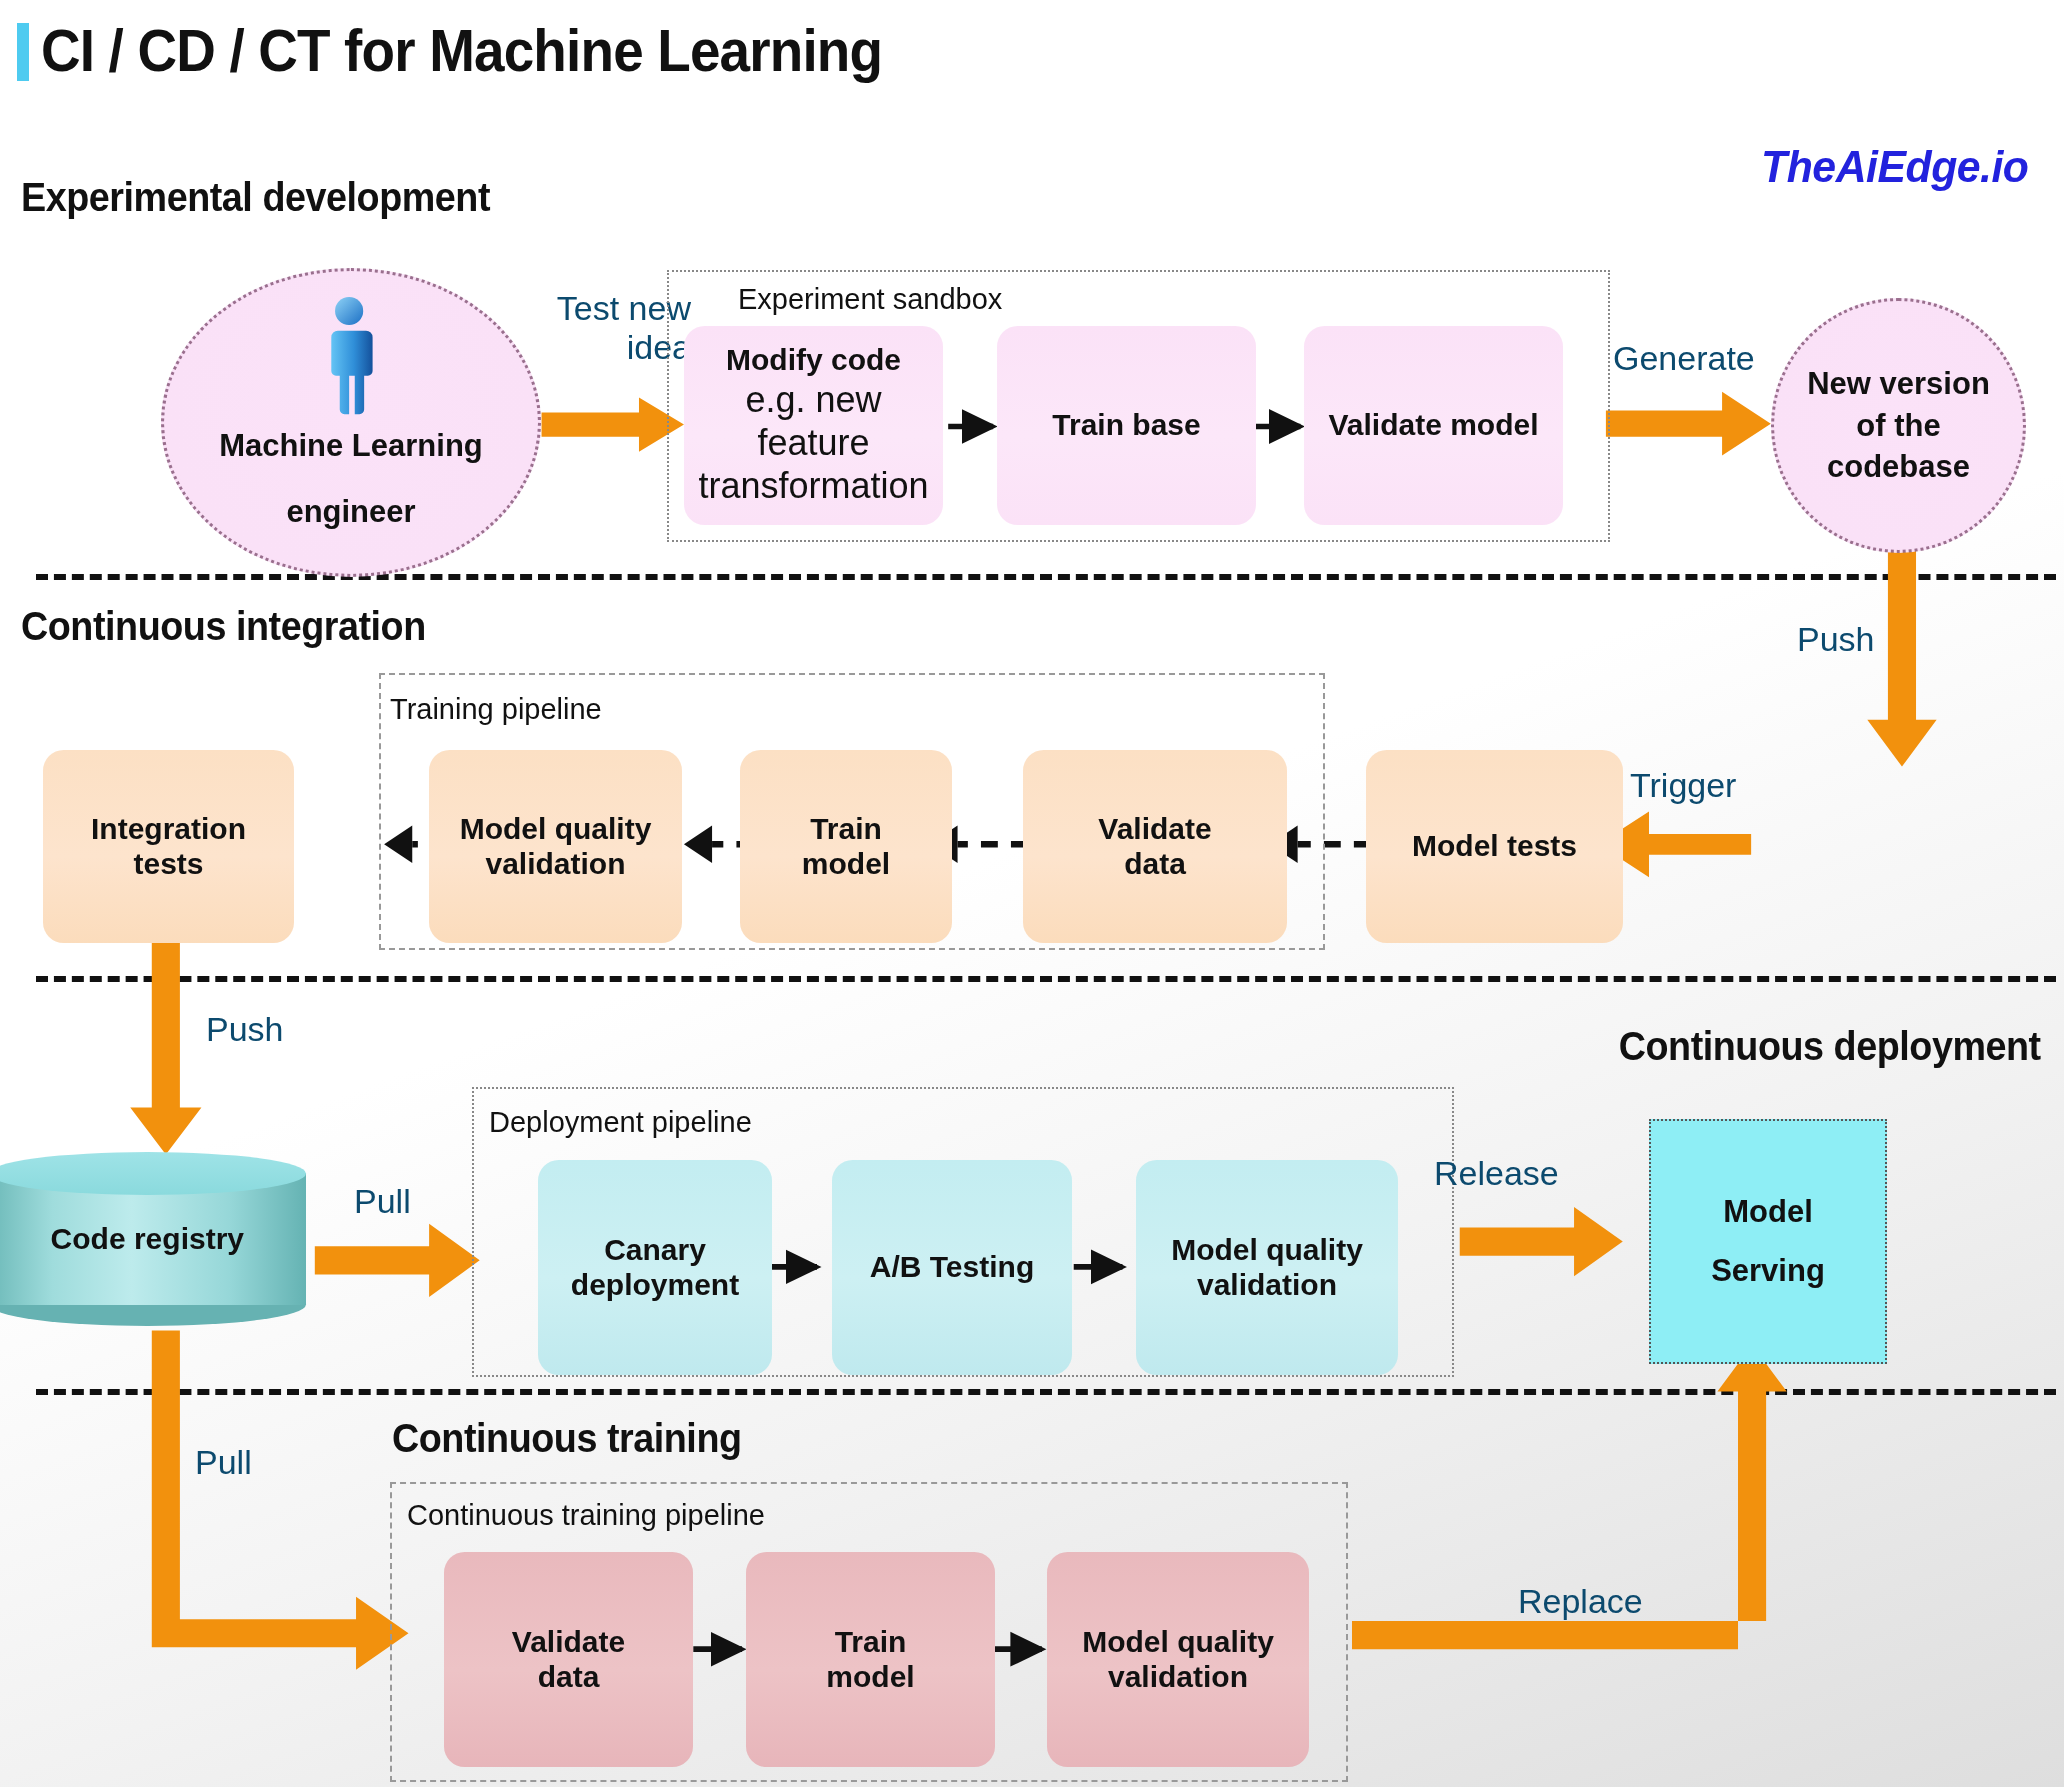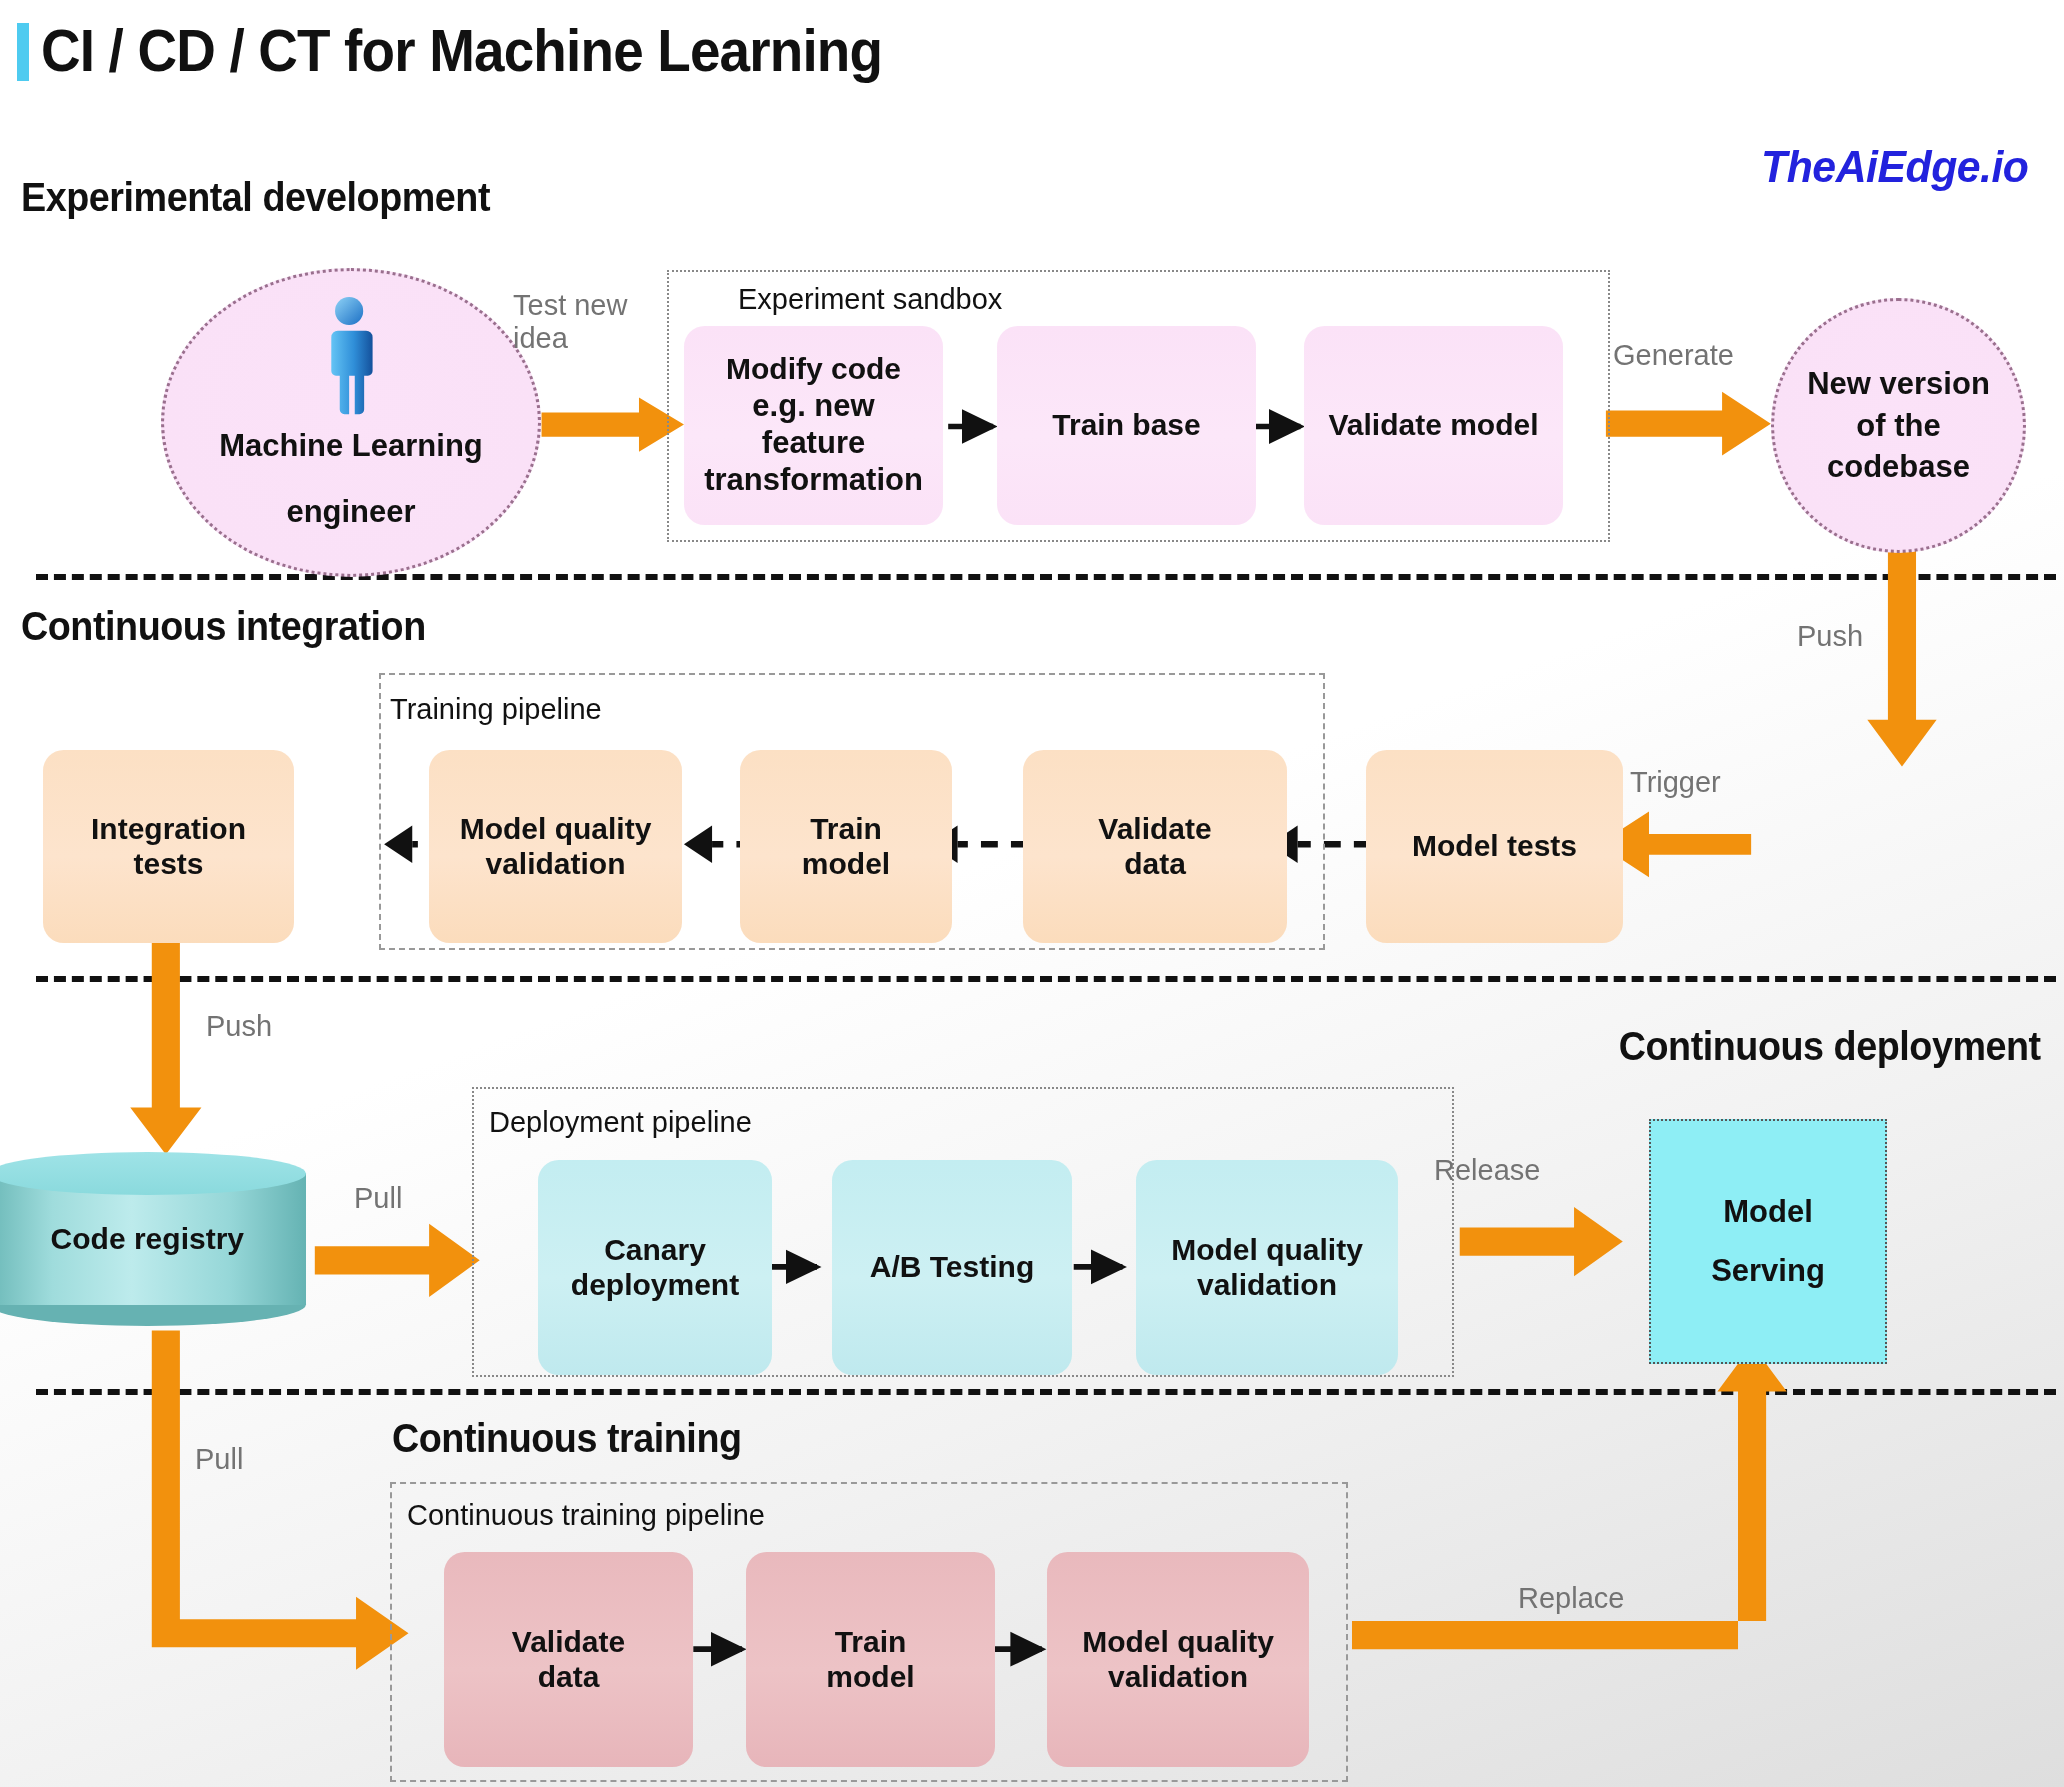--- a/index.html
+++ b/index.html
@@ -85,21 +85,21 @@
     flex-direction: column;
     align-items: center;
     justify-content: center;
     text-align: center;
     font-weight: bold;
     font-size: 30px;
     line-height: 1.15;
     border-radius: 20.6px;
     padding: 0;
   }
-  .node .sub { font-weight: bold; font-size: 31px; line-height: 1.2; }
+  .node .sub { font-weight: normal; font-size: 36px; line-height: 1.2; }
   .node.pink   { background: linear-gradient(180deg,#fbe2f7 0%, #fce7f9 55%, #fbe2f7 100%); }
   .node.peach  { background: linear-gradient(180deg,#fce0c4 0%, #fde4cd 55%, #fbdcbc 100%); }
   .node.cyan   { background: linear-gradient(180deg,#c3edf1 0%, #cdf0f3 55%, #bfe9ee 100%); }
   .node.rose   { background: linear-gradient(180deg,#e9b9bd 0%, #edc3c6 55%, #e7b5ba 100%); }
 
   
   .circle {
     position: absolute;
     border-radius: 50%;
     border: 3.7px dotted #9a6f8e;
@@ -154,24 +154,24 @@
   .cyl.tan .top  { background: linear-gradient(180deg,#f7e5cf 0%, #f2dcc2 100%); }
   .cyl.tan .bot  { background: #c2a78b; }
 
   .cyl.teal .body { background: linear-gradient(90deg,#6cb9b8 0%, #9fdcdc 20%, #bdebec 45%, #96d7d8 76%, #65b3b3 100%); }
   .cyl.teal .top  { background: linear-gradient(180deg,#9fe3e7 0%, #8adadd 100%); }
   .cyl.teal .bot  { background: #66b2b2; }
 
   
   .conn-label {
     position: absolute;
-    font-size: 29px;
-    color: #737373;
+    font-size: 34px;
+    color: #0c4a6e;
     white-space: nowrap;
-    text-align: left;
+    text-align: right;
     line-height: 1.15;
   }
 
   
   svg.overlay { position: absolute; inset: 0; width: 2065px; height: 1788px; pointer-events: none; }
 
   
   .person { position: absolute; }
 </style>
 </head>

